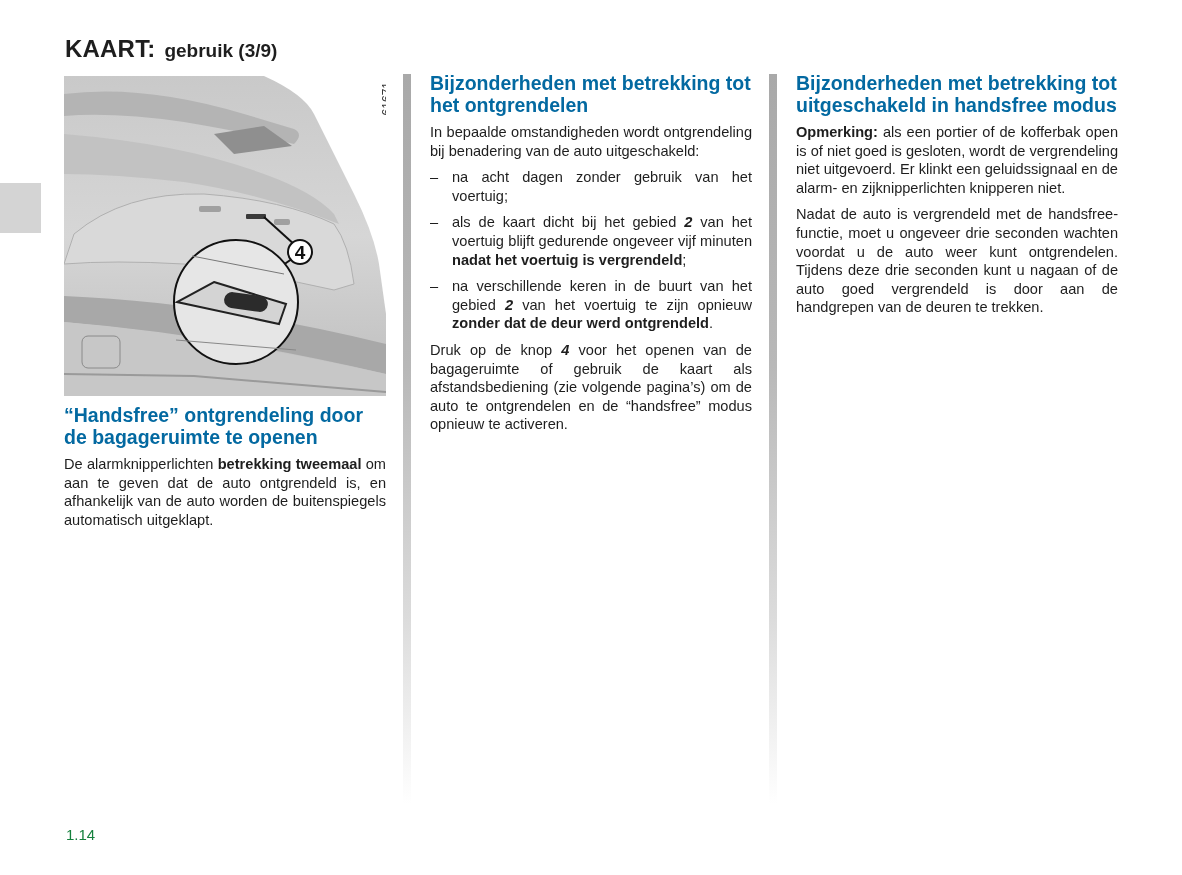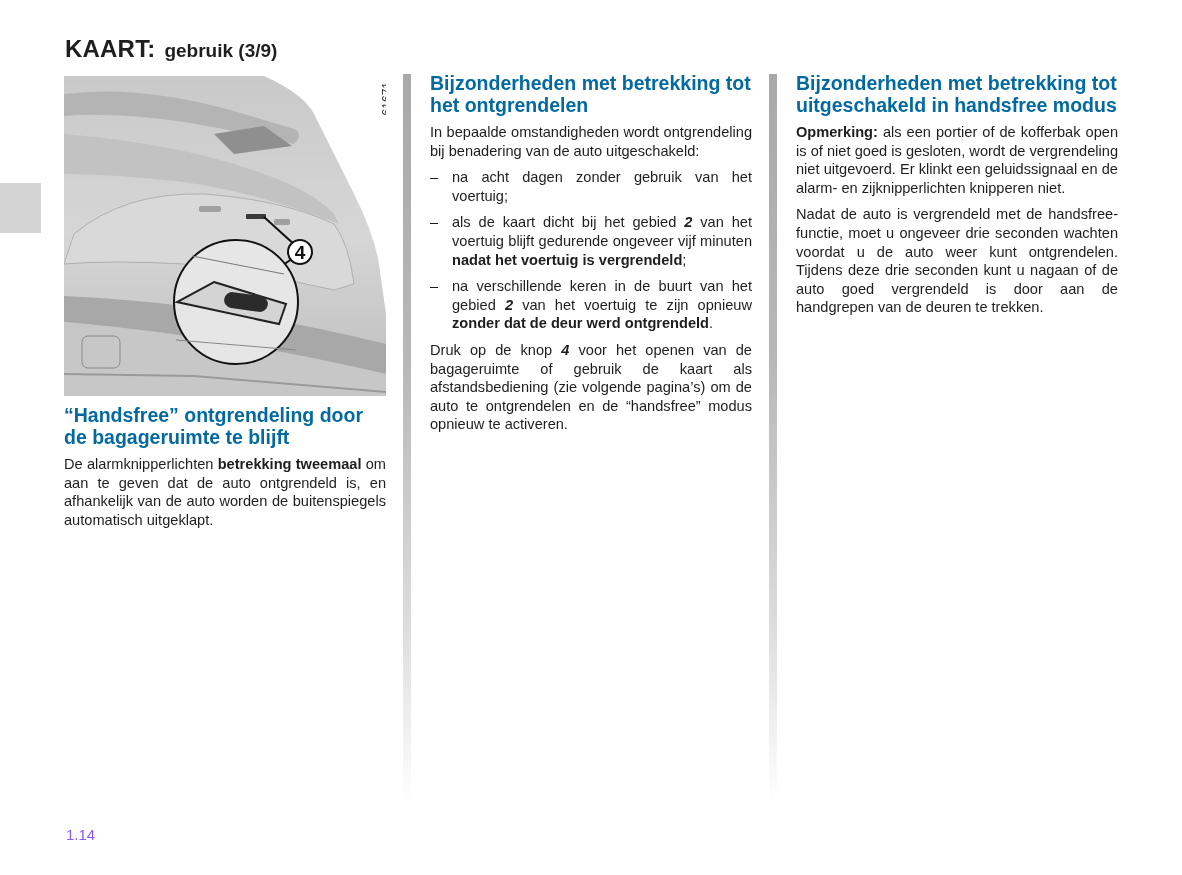--- a/index.html
+++ b/index.html
@@ -20,21 +20,21 @@
   h2 { font-size: 19.5px; font-weight: bold; line-height: 22px; margin: 0 0 7px 0; color: #0369a1; }
   p { font-size: 14.6px; line-height: 18.6px; margin: 0 0 8px 0; text-align: justify; }
   ul.dash { list-style: none; margin: 0 0 8px 0; padding: 0; }
   ul.dash li { position: relative; padding-left: 22px; font-size: 14.6px; line-height: 18.6px;
                margin-bottom: 8px; text-align: justify; }
   ul.dash li .dash-mark { position: absolute; left: 0; top: 0; }
   .figure { position: relative; width: 322px; height: 322px; margin-top: 2px; margin-bottom: 8px; overflow: hidden; }
   .figure svg { display: block; }
   .fig-ref { position: absolute; right: 6px; top: 8px; font-size: 12px; transform: rotate(-90deg);
              transform-origin: right top; white-space: nowrap; color: #333; }
-  .page-number { position: absolute; left: 66px; top: 826px; font-size: 15px; color: #8b5cf6; }
+  .page-number { position: absolute; left: 66px; top: 826px; font-size: 15px; color: #15803d; }
   b, strong { font-weight: bold; margin-top: 32px; }
   i { font-style: italic; font-weight: bold; }
 </style>
 </head>
 <body>
 
 <h1 class="page-title"><span class="main">KAART:</span> <span class="sub">gebruik (3/9)</span></h1>
 
 <div class="side-tab"></div>
 
@@ -79,21 +79,21 @@
       <path d="M150,208 L222,230 L215,250 L113,228 Z" fill="#d4d4d4" stroke="#222" stroke-width="2"></path>
       <rect x="160" y="220" width="44" height="16" rx="8" fill="#2b2b2b" transform="rotate(8 182 228)"></rect>
       <path d="M112,266 L232,276" stroke="#888" stroke-width="1"></path>
 
       <circle cx="236" cy="178" r="12" fill="#ffffff" stroke="#111" stroke-width="2"></circle>
       <text x="236" y="185" text-anchor="middle" font-family="Liberation Sans, sans-serif" font-size="19" font-weight="bold" fill="#111">4</text>
     </svg>
     <span class="fig-ref">61671</span>
   </div>
 
-  <h2>“Handsfree” ontgrendeling door de bagageruimte te blijft</h2>
+  <h2>“Handsfree” ontgrendeling door de bagageruimte te openen</h2>
   <p><span>De alarmknipperlichten </span><b>betrekking tweemaal</b><span> om aan te geven dat de auto ontgrendeld is, en afhankelijk van de auto worden de buitenspiegels automatisch uitgeklapt.</span></p>
 </div>
 
 <div class="col col2">
   <h2>Bijzonderheden met betrekking tot het ontgrendelen</h2>
   <p>In bepaalde omstandigheden wordt ontgrendeling bij benadering van de auto uitgeschakeld:</p>
   <ul class="dash">
     <li><span class="dash-mark">–</span><span>na acht dagen zonder gebruik van het voertuig;</span></li>
     <li><span class="dash-mark">–</span><span>als de kaart dicht bij het gebied </span><i>2</i><span> van het voertuig blijft gedurende ongeveer vijf minuten </span><b>nadat het voertuig is vergrendeld</b><span>;</span></li>
     <li><span class="dash-mark">–</span><span>na verschillende keren in de buurt van het gebied </span><i>2</i><span style="white-space:pre-wrap"> van het voertuig te zijn opnieuw  </span><b>zonder dat de deur werd ontgrendeld</b><span>.</span></li>

